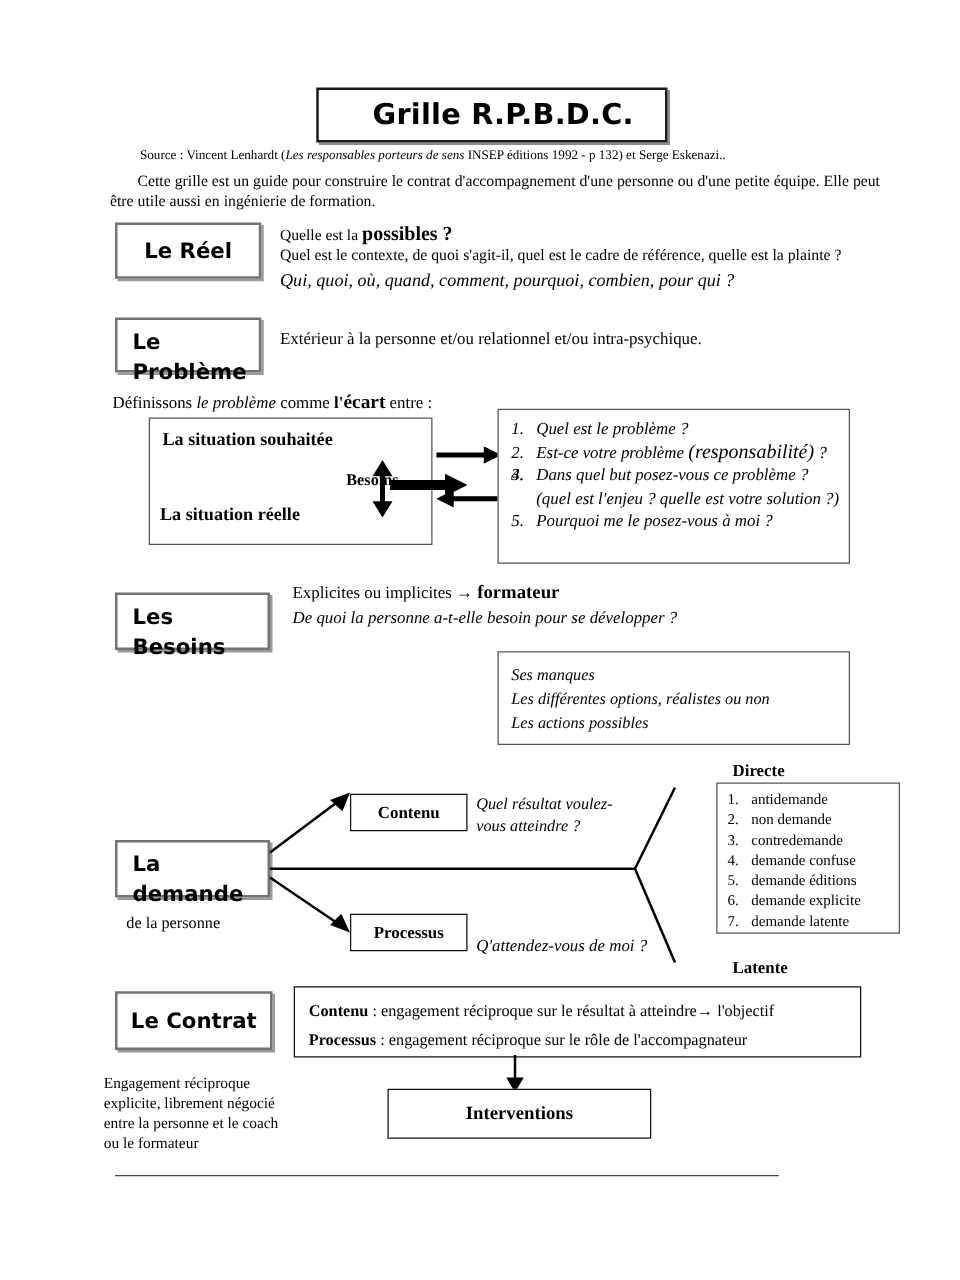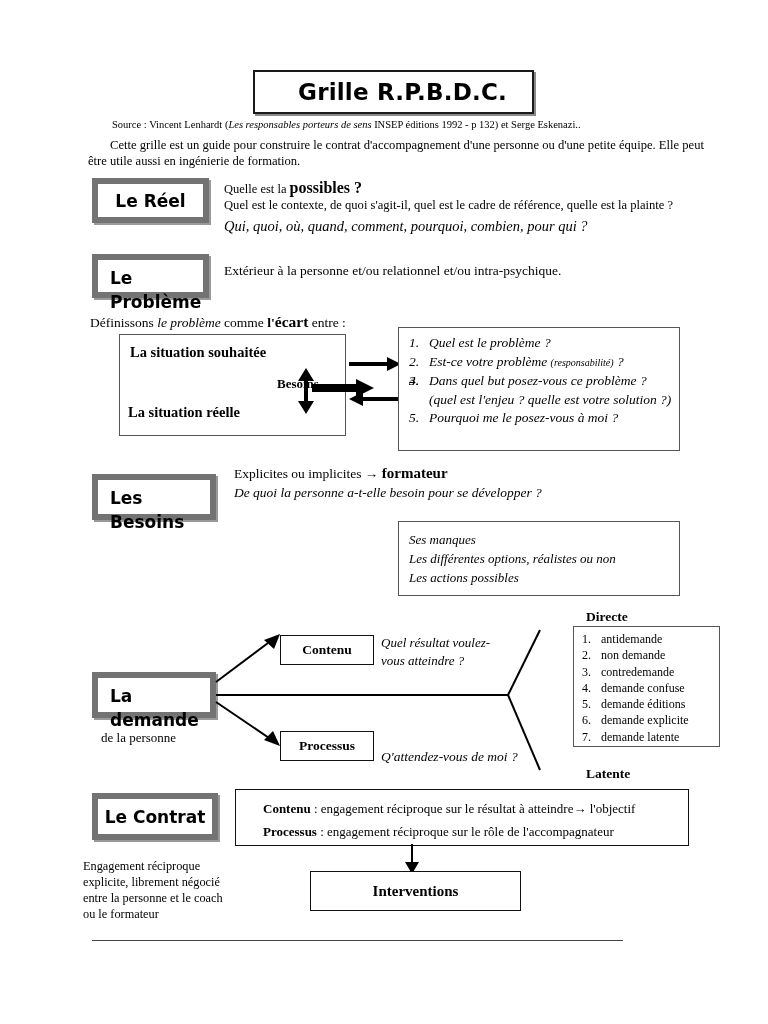--- a/index.html
+++ b/index.html
@@ -49,21 +49,21 @@
   #intro-par {
     left: 88px; top: 138px; width: 616px;
     font-size: 12.6px;
     line-height: 15.5px;
     text-align: justify;
     text-indent: 22px;
   }
 
   
   .label-box {
-    border: 6px solid #737373;
+    border: 2px solid #737373;
     box-shadow: 2px 2px 0 #9a9a9a;
     background: #fff;
     font-family: "DejaVu Sans", sans-serif;
     font-weight: bold;
     font-size: 17px;
     box-sizing: border-box;
     overflow: visible;
   }
   .label-box .inner {
     position: absolute;
@@ -147,21 +147,21 @@
     font-size: 13.5px;
     line-height: 18.5px;
     position: relative;
     padding-left: 20px;
     white-space: nowrap;
   }
   #questions-list li .num {
     position: absolute; left: 0; top: 0;
   }
   #questions-list li .small {
-    font-size: 10px; font-style: italic;
+    font-size: 16px; font-style: italic;
   }
   #q4-sub {
     font-style: italic;
     font-size: 11px;
     line-height: 16px;
     padding-left: 46px;
     white-space: nowrap;
   }
 
   
@@ -239,21 +239,20 @@
   
   #contrat-box { left: 92px; top: 793px; width: 126px; height: 47px; }
   #contrat-content-box {
     left: 235px; top: 789px; width: 452px; height: 55px;
     border: 1.5px solid #111; background: #fff;
   }
   #contrat-lines {
     position: absolute; left: 11px; top: 7px;
     font-size: 13px; line-height: 23px;
     white-space: nowrap;
-    margin-left: 16px;
   }
   #contrat-lines b { font-weight: bold; }
 
   #engagement-note {
     left: 83px; top: 858px; width: 180px;
     font-size: 12.3px; line-height: 16px;
     white-space: pre-line;
   }
 
   #down-arrow { left: 400px; top: 844px; width: 24px; height: 30px; }

